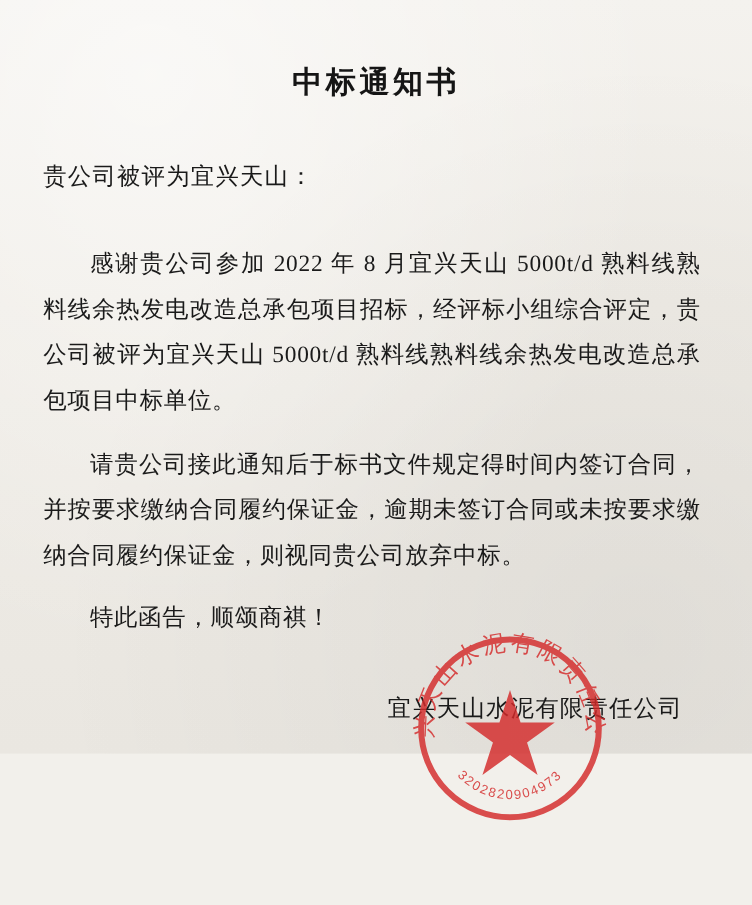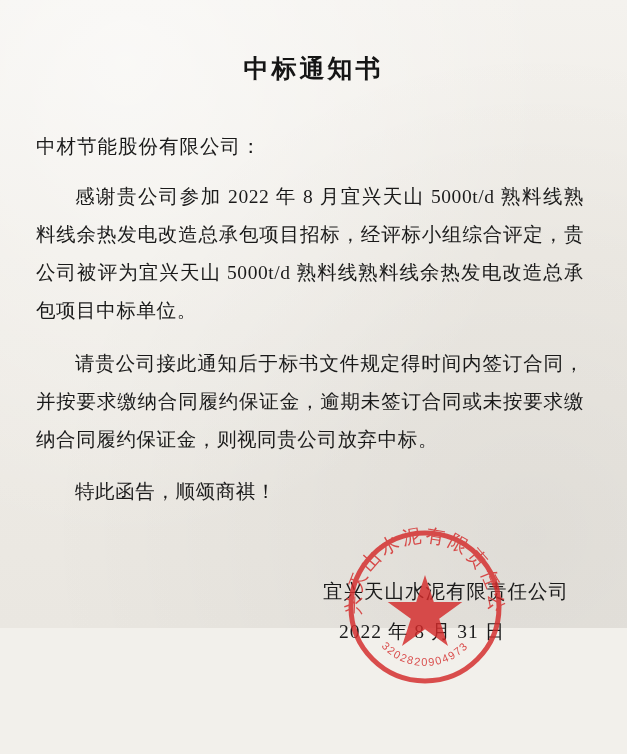--- a/index.html
+++ b/index.html
@@ -51,20 +51,21 @@
     letter-spacing: 1px;
   }
   .body-block {
     position: absolute;
     left: 36px;
     width: 548px;
     font-size: 19.5px;
     line-height: 38px;
     letter-spacing: 0.6px;
     text-align: justify;
+    margin-top: 24px;
   }
   .p1 { top: 178px; }
   .p2 { top: 345px; }
   .p3 { top: 473px; }
   .indent { text-indent: 2em; }
   .sign-block {
     position: absolute;
     right: 58px;
     top: 572px;
     text-align: left;
@@ -88,29 +89,28 @@
   .seal svg { display: block; }
 </style>
 </head>
 <body>
 
 <div class="page">
   <div class="paper-shade"></div>
 
   <div class="doc-title">中标通知书</div>
 
-  <div class="addressee">中材节能股份有限公司：</div>
+  <div class="addressee">贵公司被评为宜兴天山：</div>
 
   <div class="body-block p1 indent">感谢贵公司参加 2022 年 8 月宜兴天山 5000t/d 熟料线熟料线余热发电改造总承包项目招标，经评标小组综合评定，贵公司被评为宜兴天山 5000t/d 熟料线熟料线余热发电改造总承包项目中标单位。</div>
   <div class="body-block p3 indent">特此函告，顺颂商祺！</div>
   <div class="body-block p2 indent">请贵公司接此通知后于标书文件规定得时间内签订合同，并按要求缴纳合同履约保证金，逾期未签订合同或未按要求缴纳合同履约保证金，则视同贵公司放弃中标。</div>
 
   <div class="sign-block">
     <div>宜兴天山水泥有限责任公司</div>
-    <div class="sign-date">2022 年 8 月 31 日</div>
   </div>
 
   <div class="seal">
     <svg width="178" height="178" viewBox="0 0 178 178" xmlns="http://www.w3.org/2000/svg">
       <defs>
         <path id="sealTopArc" d="M 24,89 A 65,65 0 0 1 154,89"></path>
         <path id="sealBottomArc" d="M 30,89 A 59,59 0 0 0 148,89"></path>
       </defs>
       <circle cx="89" cy="89" r="74" fill="none" stroke="#d42a2a" stroke-width="5"></circle>
       <text font-family="'Liberation Serif', serif" font-size="19" fill="#d42a2a" letter-spacing="3">

